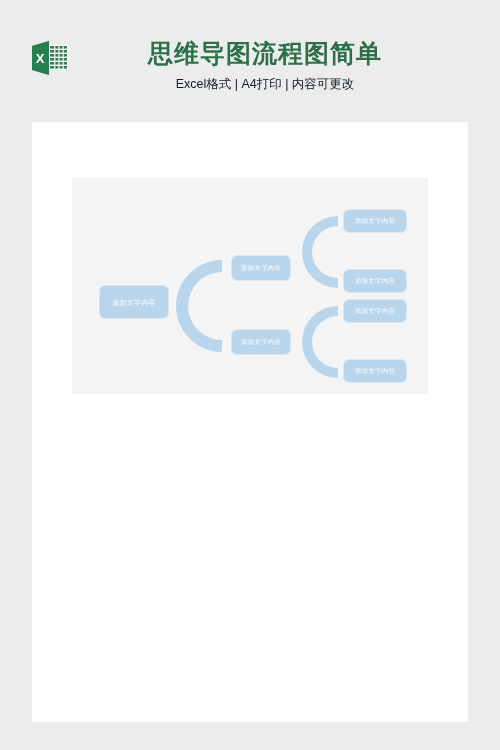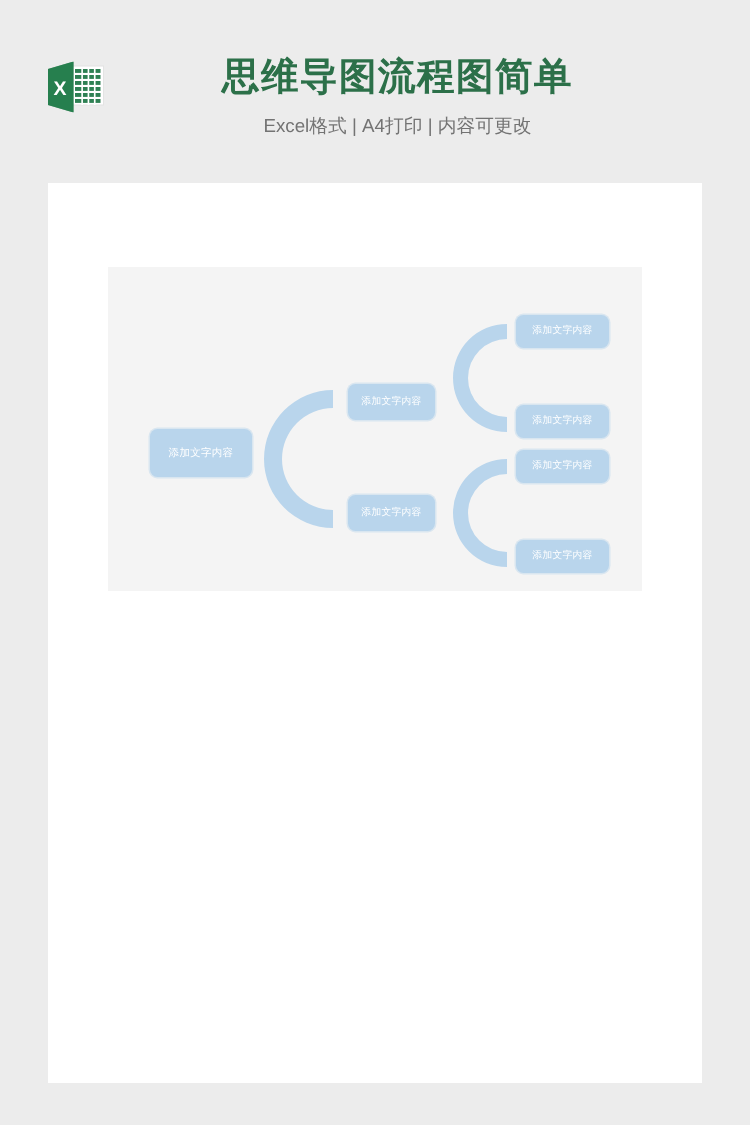--- a/index.html
+++ b/index.html
@@ -41,27 +41,26 @@
     width: 330px;
     text-align: center;
   }
   .main-title {
     font-size: 25px;
     line-height: 30px;
     font-weight: bold;
     color: #2c7049;
     letter-spacing: 1px;
     white-space: nowrap;
-    font-family: Liberation Mono, monospace;
   }
   .sub-title {
     margin-top: 8px;
     font-size: 12.5px;
     line-height: 16px;
-    color: #737373;
+    color: #0f172a;
     white-space: nowrap;
   }
 
   
   .page-sheet {
     position: absolute;
     left: 32px;
     top: 122px;
     width: 436px;
     height: 600px;

